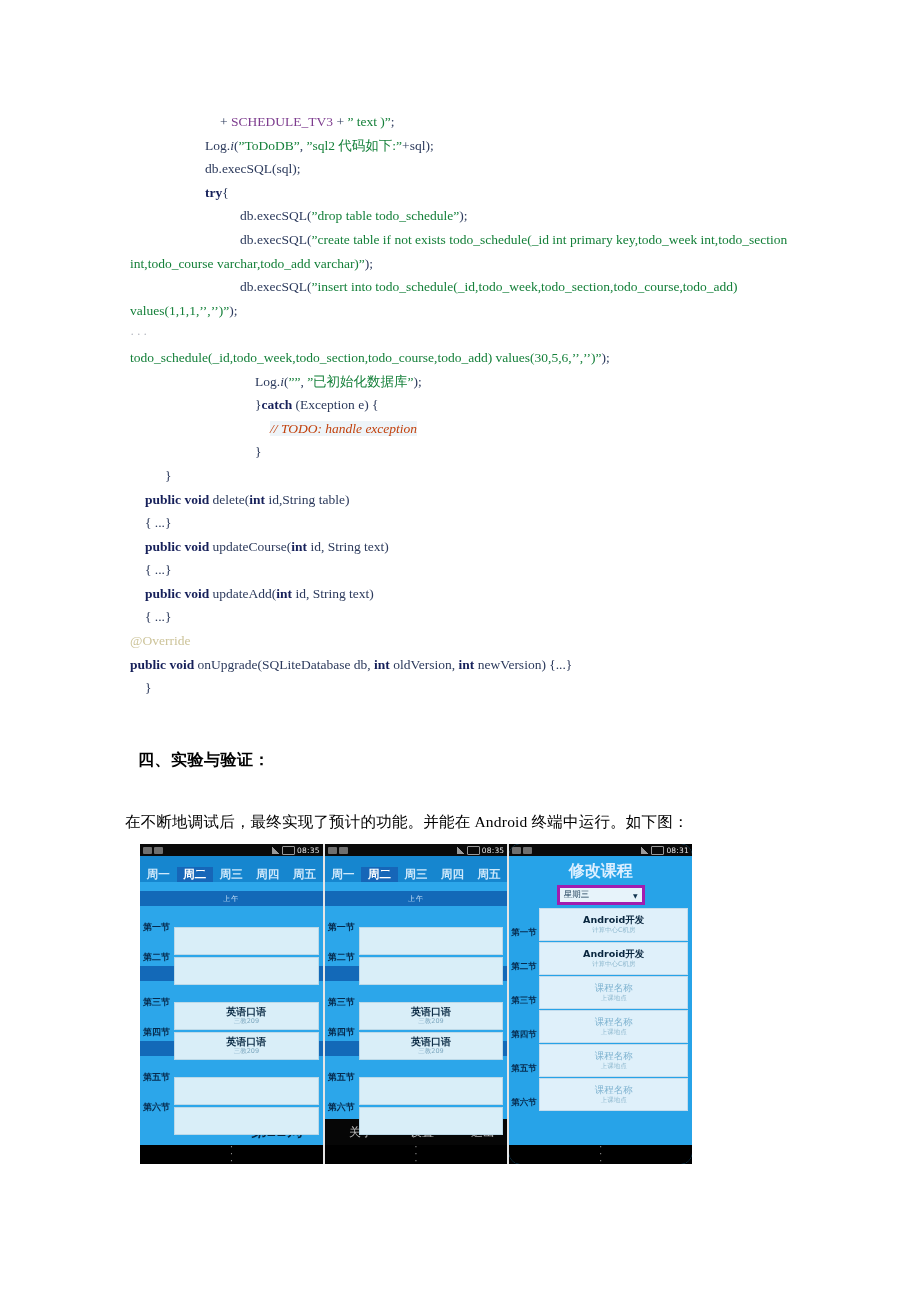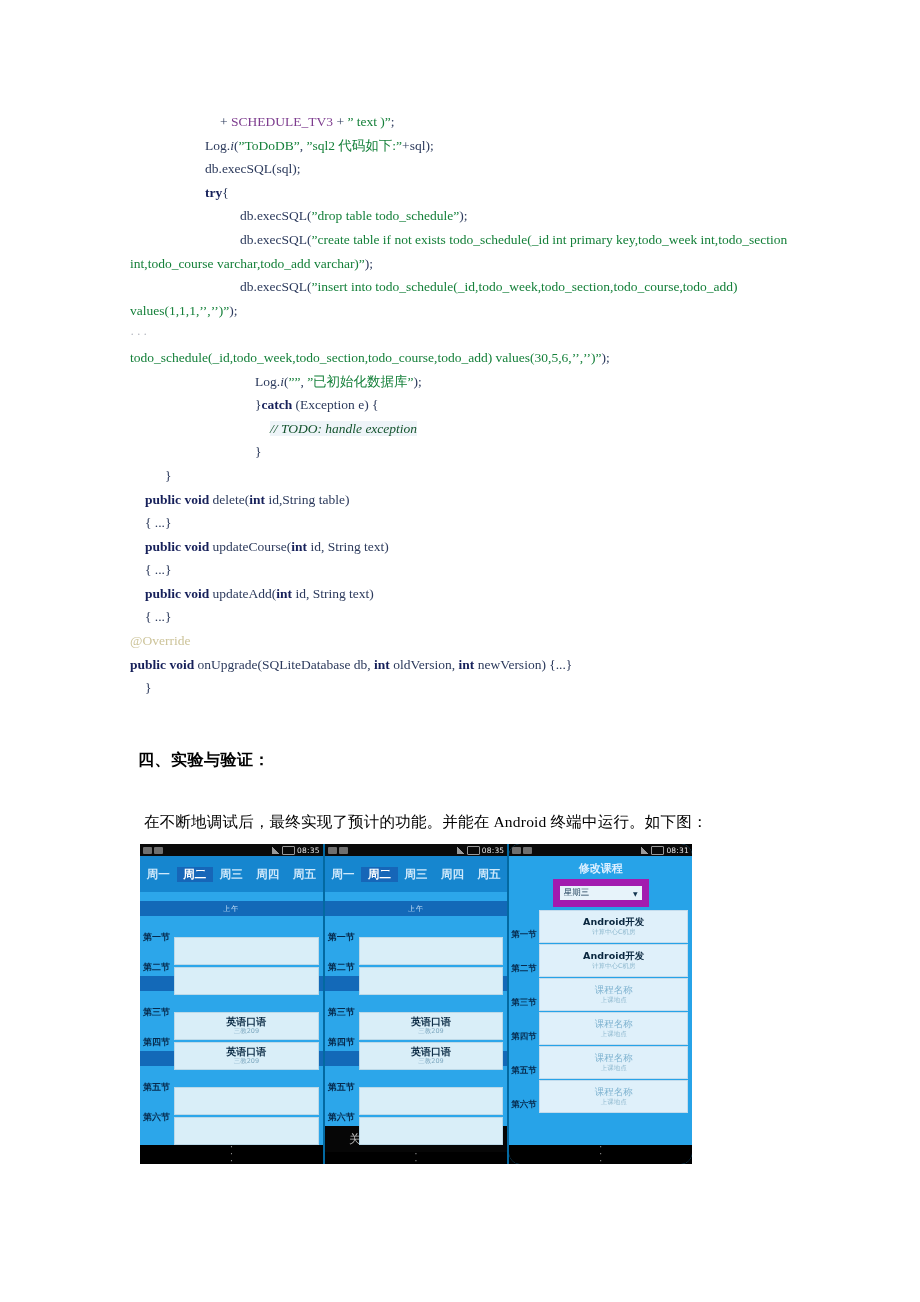--- a/index.html
+++ b/index.html
@@ -19,52 +19,52 @@
     font-size:13.5px;
     line-height:23.6px;
     color:#203864;
     white-space:pre-wrap;
     word-break:break-word;
   }
   .code .ln { display:block; white-space:pre-wrap; }
   .kw   { color:#16205a; font-weight:bold; }
   .str  { color:#15803a; }
   .cls  { color:#7d3c8e; }
-  .cmt  { color:#14532d; font-style:italic; background:#eef4f8; }
+  .cmt  { color:#c2410c; font-style:italic; background:#eef4f8; }
   .ann  { color:#cdc49a; }
   .pln  { color:#2c3a5c; }
   .mtd  { color:#2c3a5c; font-style:italic; }
   .dots { color:#b9bcc4; letter-spacing:2px; }
 
   
   .h-sec {
     position:absolute; left:138px; top:750px;
     font-family:"DejaVu Sans", sans-serif;
     font-size:16px; font-weight:bold; color:#000;
     letter-spacing:0.5px;
   }
   .p-body {
-    position:absolute; left:144px; top:812px; width:680px;
+    position:absolute; left:125px; top:812px; width:680px;
     font-family:"Liberation Serif", serif;
     font-size:15.5px; color:#000; letter-spacing:0.2px;
   }
 
   
   .shots {
     position:absolute; left:140px; top:844px;
     width:552px; height:320px;
     display:flex; gap:0;
     background:#000;
   }
   .phone {
     position:relative;
     width:184px; height:320px;
     background:#27a3e8;
     overflow:hidden;
-    border-right:2px solid #0369a1;
+    border-right:2px solid #e5e5e5;
     display:flex; flex-direction:column;
     font-family:"DejaVu Sans", sans-serif;
   }
   .phone:last-child { border-right:none;border-radius:11px; }
 
   .statusbar {
     height:12px; background:#0a0a0a; color:#d8d8d8;
     font-size:7px; display:flex; align-items:center;
     padding:0 3px; flex:0 0 auto;
   }
@@ -79,22 +79,22 @@
     width:8px; height:7px;
     background:linear-gradient(to top right, #9a9a9a 50%, transparent 50%);
   }
   .sb-batt {
     width:11px; height:7px; border:1px solid #9a9a9a; border-radius:1px;
   }
   .sb-time { font-size:7.5px; color:#e6e6e6; letter-spacing:0.2px; }
 
   
   .tabbar {
-    flex:0 0 auto; height:36px; background:#1686cf;
-    display:flex; align-items:center;
+    flex:0 0 auto; height:26px; background:#1686cf;
+    display:flex; align-items:flex-end;
   }
   .tab {
     flex:1; display:flex; align-items:center; justify-content:center;
     color:#cfe9fb; font-size:11.5px; font-weight:bold;
   }
   .tab.active { background:#1666b8; color:#ffffff; }
 
   
   .sched {
     flex:1; background:#2ca6ea; padding:0 0 0 0; position:relative;
@@ -139,26 +139,26 @@
   }
   .navbar {
     flex:0 0 auto; height:19px; background:#000;
     display:flex; align-items:center; justify-content:center;
   }
   .nav-dots { color:#9a9a9a; font-size:9px; line-height:7px; letter-spacing:0; }
   .nav-dots span { display:block; }
 
   
   .edit-title {
-    text-align:center; color:#dcefff; font-size:11px;
+    text-align:center; color:#dcefff; font-size:16px;
     padding:5px 8px 3px; font-weight:bold;
   }
   .dropdown-wrap { display:flex; justify-content:center; padding-bottom:3px; }
   .dropdown {
-    background:#e7f3fa; border:7px solid #a21caf;
+    background:#e7f3fa; border:3px solid #a21caf;
     width:74px; height:14px; display:flex; align-items:center;
     justify-content:space-between; padding:0 4px;
     font-size:8.5px; color:#10324e;
   }
   .caret { font-size:6px; color:#10324e; }
   .elist { flex:1; display:flex; flex-direction:column; padding:0 4px 0 30px; }
   .erow {
     background:#dff0fa; border:1px solid #c3dced;
     margin-bottom:1px; height:31px;
     display:flex; flex-direction:column;

